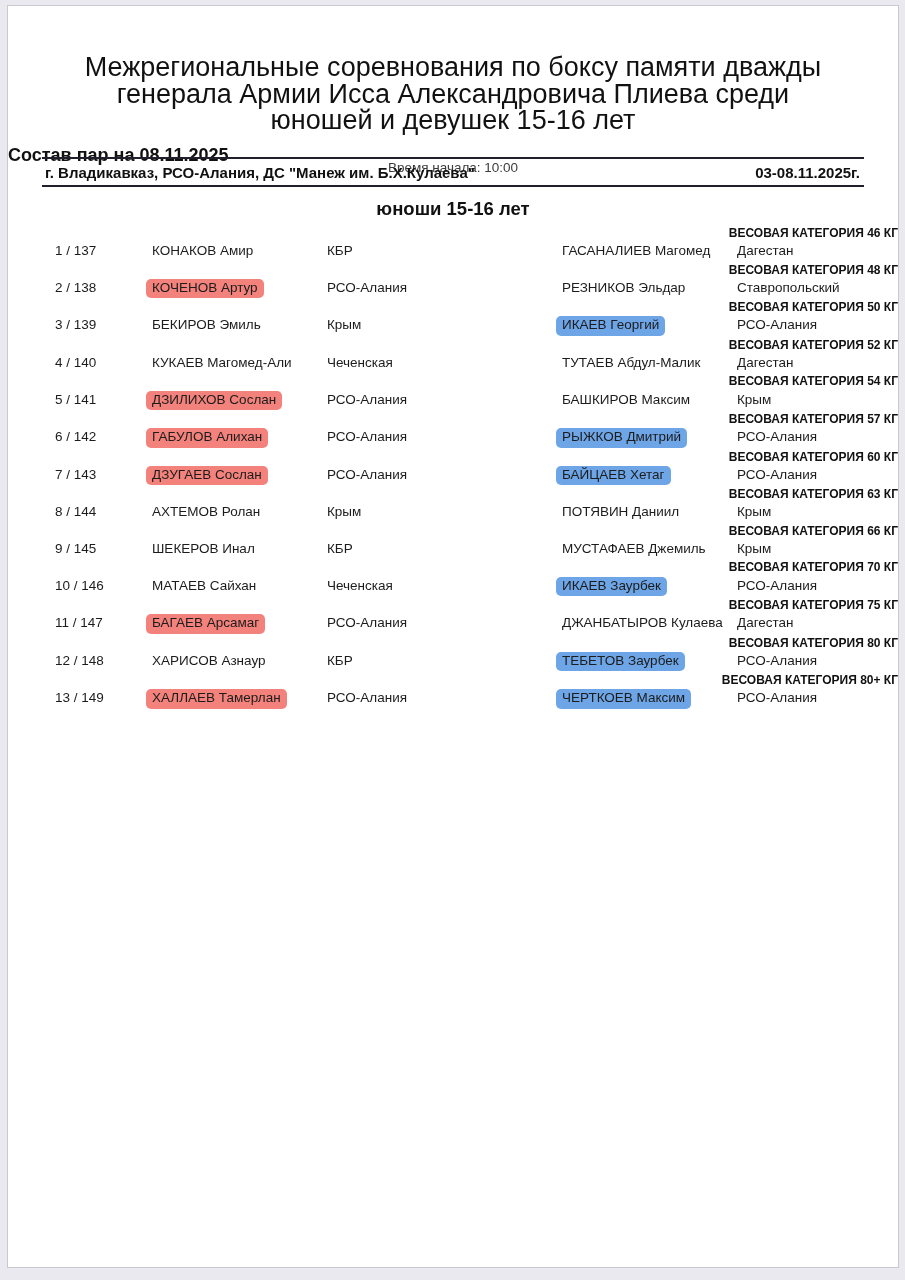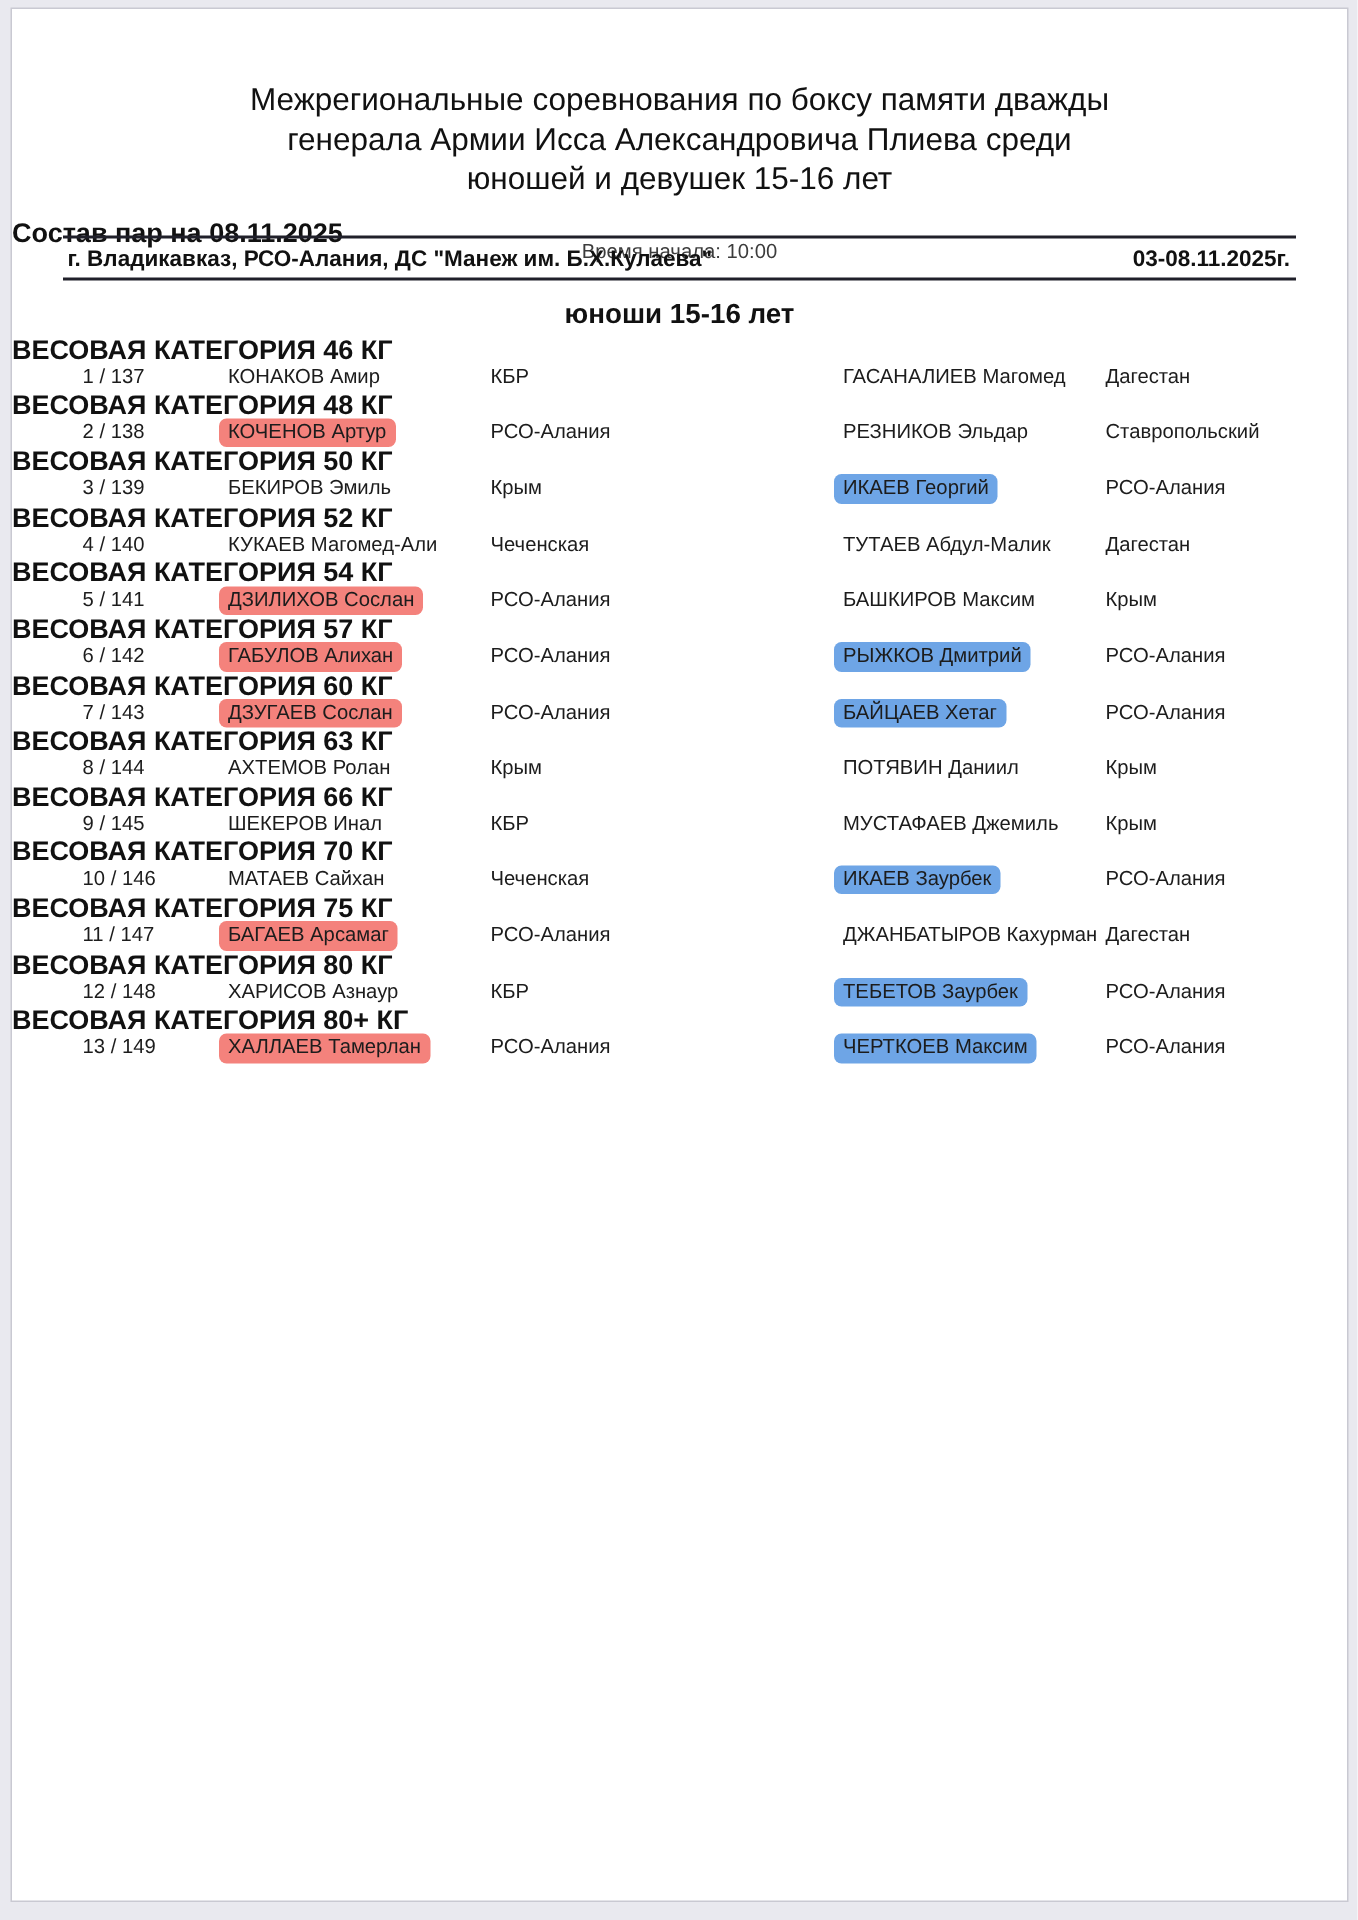--- a/index.html
+++ b/index.html
@@ -10,21 +10,21 @@
     color:#161616;
   }
   .page{
     position:absolute;top:6px;left:8px;right:7px;bottom:13px;
     background:#ffffff;
     box-shadow:0 0 0 1px #c9c9d2;
   }
   .title-block{
     position:absolute;top:48px;left:0;right:0;
     text-align:center;
-    font-size:21px;line-height:26.5px;font-weight:400;color:#111;
+    font-size:27px;line-height:26.5px;font-weight:400;color:#111;
   }
   .subtitle{
     position:absolute;top:139px;left:0;right:0;
     font-size:18px;font-weight:bold;color:#111;
   }
   .rule{
     position:absolute;left:34px;width:822px;height:2px;background:#20202a;
   }
   .rule-top{top:151px;}
   .rule-bottom{top:179px;}
@@ -38,21 +38,21 @@
     font-size:15px;font-weight:bold;color:#111;white-space:nowrap;
   }
   .section-title{
     position:absolute;top:192px;left:0;right:0;
     text-align:center;font-size:18.5px;font-weight:bold;color:#111;
   }
   #pairs-list{
     position:absolute;top:218px;left:0;right:0;
   }
   .category-header{
-    text-align:left;font-size:18px;font-weight:bold;color:#111;
+    text-align:right;font-size:12px;font-weight:bold;color:#111;
     line-height:18.3px;
   }
   .pair-row{
     display:grid;
     grid-template-columns:97px 175px 235px 175px auto;
     padding-left:47px;
     font-size:13.5px;line-height:18.3px;color:#1c1c1c;
     white-space:nowrap;
   }
   .hl{
@@ -166,21 +166,21 @@
         <span class="col"><span>МАТАЕВ Сайхан</span></span>
         <span class="col">Чеченская</span>
         <span class="col"><span class="hl" style="background: rgb(110, 165, 230);">ИКАЕВ Заурбек</span></span>
         <span class="col">РСО-Алания</span>
       </div>
       <div class="category-header">ВЕСОВАЯ КАТЕГОРИЯ 75 КГ</div>
       <div class="pair-row">
         <span class="col">11 / 147</span>
         <span class="col"><span class="hl" style="background: rgb(244, 130, 124);">БАГАЕВ Арсамаг</span></span>
         <span class="col">РСО-Алания</span>
-        <span class="col"><span>ДЖАНБАТЫРОВ Кахурман</span></span>
+        <span class="col"><span>ДЖАНБАТЫРОВ Кулаева</span></span>
         <span class="col">Дагестан</span>
       </div>
       <div class="category-header">ВЕСОВАЯ КАТЕГОРИЯ 80 КГ</div>
       <div class="pair-row">
         <span class="col">12 / 148</span>
         <span class="col"><span>ХАРИСОВ Азнаур</span></span>
         <span class="col">КБР</span>
         <span class="col"><span class="hl" style="background: rgb(110, 165, 230);">ТЕБЕТОВ Заурбек</span></span>
         <span class="col">РСО-Алания</span>
       </div>

